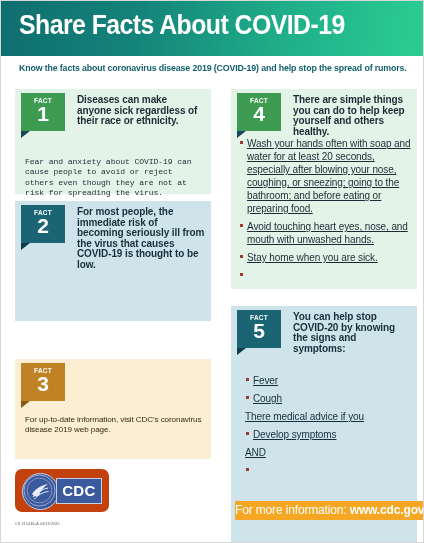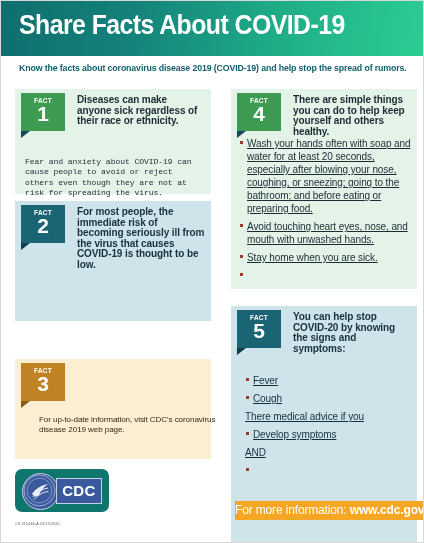--- a/index.html
+++ b/index.html
@@ -109,21 +109,21 @@
     text-align:center;
     letter-spacing:-0.15px;
     white-space:nowrap;
   }
   .orange-bar b{font-weight:bold;}
 
   
   .cdc-logo{
     position:absolute;left:14px;bottom:30px;
     width:94px;height:43px;
-    background:#0f766e;
+    background:#c2410c;
     border-radius:7px;
   }
   .seal{
     position:absolute;left:7px;top:4px;width:35px;height:35px;
     border-radius:50%;
     border:1px solid #c6cfe4;
     background:#3b5a9e;
   }
   .cdc-word{
     position:absolute;right:7px;top:9px;
@@ -173,21 +173,21 @@
     </div>
     <div class="fact-head blue" style="left:62px;top:6px;width:128px;">For most people, the immediate risk of becoming seriously ill from the virus that causes COVID-19 is thought to be low.</div>
   </div>
 
   <div class="panel p-cream" style="left:14px;top:358px;width:196px;height:100px;">
     <div class="badge" style="background:#bf8326;left:6px;top:4px;">
       <span class="bword">FACT</span>
       <span class="bnum">3</span>
       <span class="fold" style="background:#8a5a14;clip-path:polygon(0 0,100% 0,0 100%);"></span>
     </div>
-    <div class="fact-body" style="left:24px;top:56px;width:180px;color:#3a2a10;">For up-to-date information, visit CDC's coronavirus disease 2019 web page.</div>
+    <div class="fact-body" style="left:10px;top:56px;width:180px;color:#3a2a10;">For up-to-date information, visit CDC's coronavirus disease 2019 web page.</div>
   </div>
 
   <div class="panel p-mint" style="left:230px;top:88px;width:186px;height:200px;">
     <div class="badge" style="background:#3d9b52;left:6px;top:4px;">
       <span class="bword">FACT</span>
       <span class="bnum">4</span>
       <span class="fold" style="background:#18465c;clip-path:polygon(0 0,100% 0,0 100%);"></span>
     </div>
     <div class="fact-head" style="left:62px;top:6px;width:118px;">There are simple things you can do to help keep yourself and others healthy.</div>
     <ul class="blist" style="position:absolute;left:8px;top:48px;width:172px;color:#1c2b33;">

